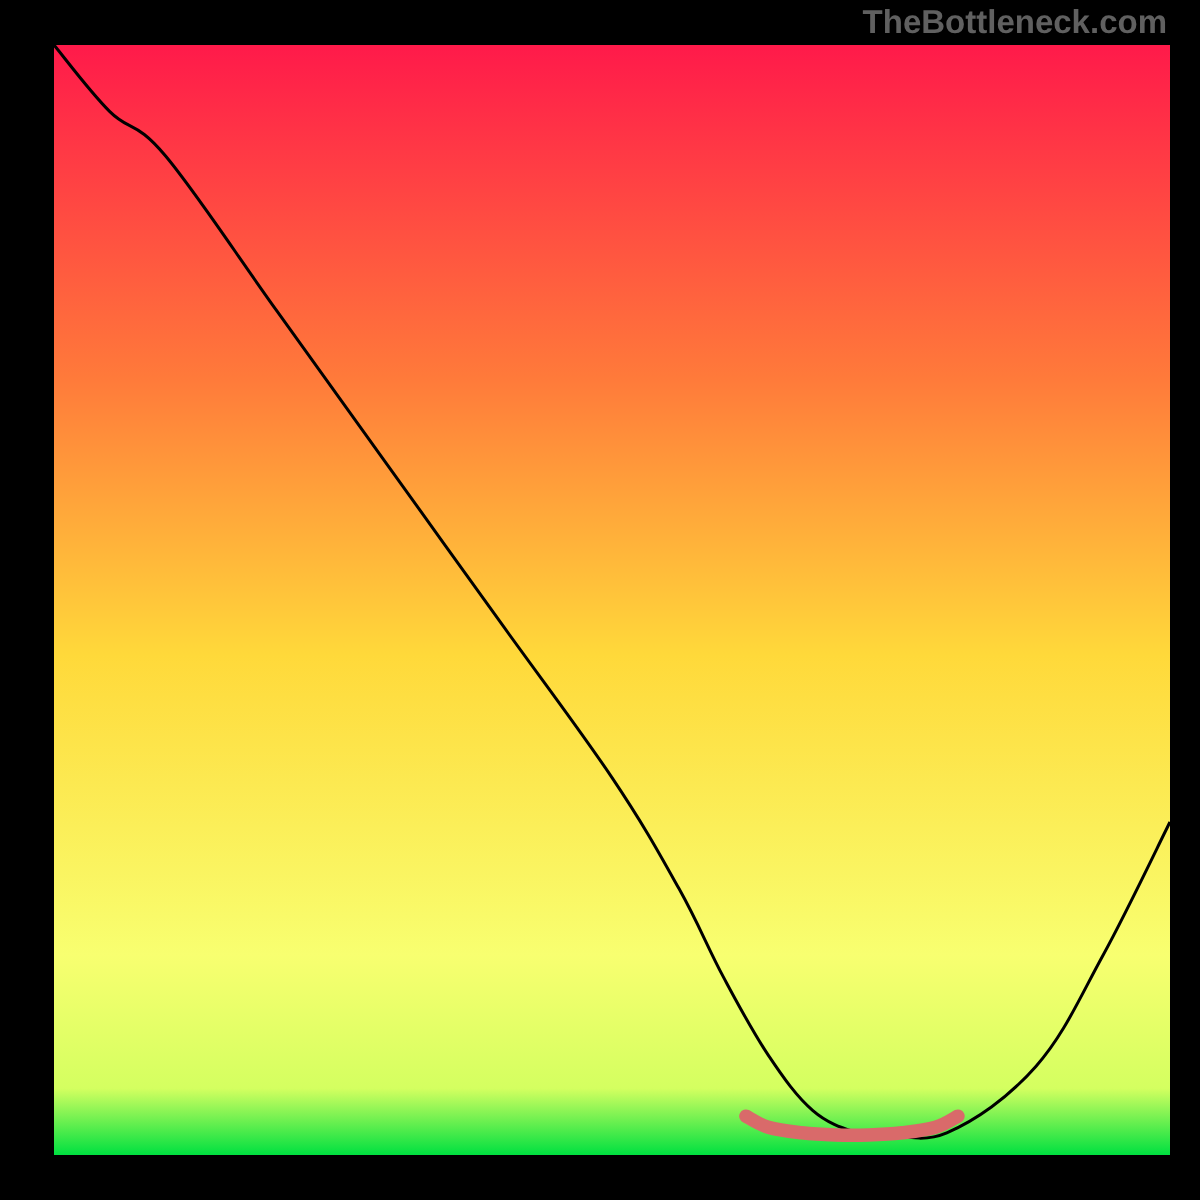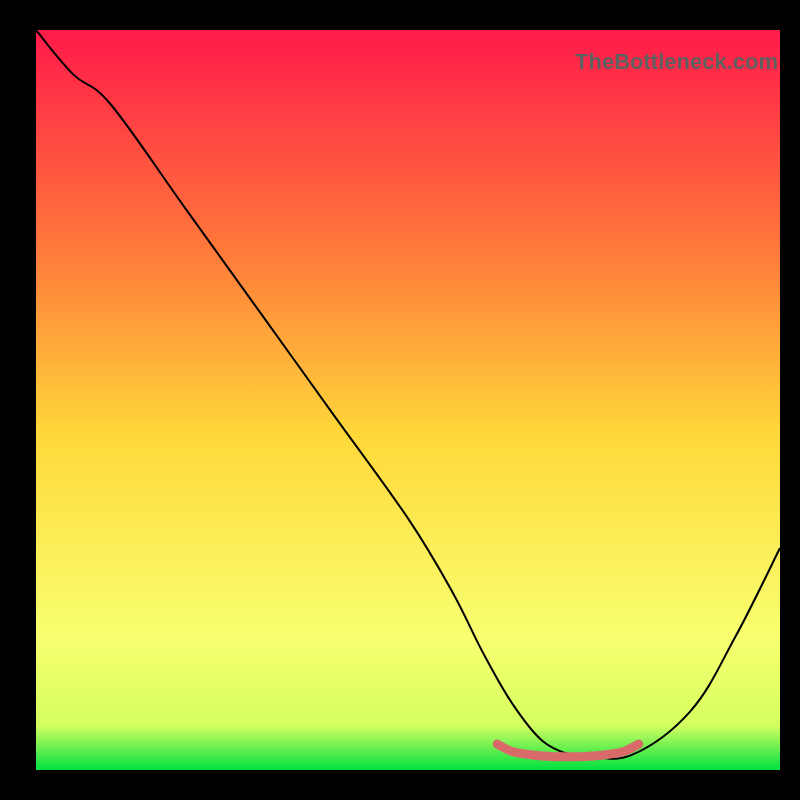--- a/index.html
+++ b/index.html
@@ -17,21 +17,20 @@
     height: 800px;
   }
   .attribution {
     position: absolute;
     top: 2px;
     right: 22px;
     color: #606060;
     font-size: 22px;
     font-weight: bold;
     z-index: 5;
-    margin-top: 47px;
   }
   svg {
     display: block;
   }
 </style>
 </head>
 <body>
 
 <div class="wrapper">
   <div class="attribution">TheBottleneck.com</div>

